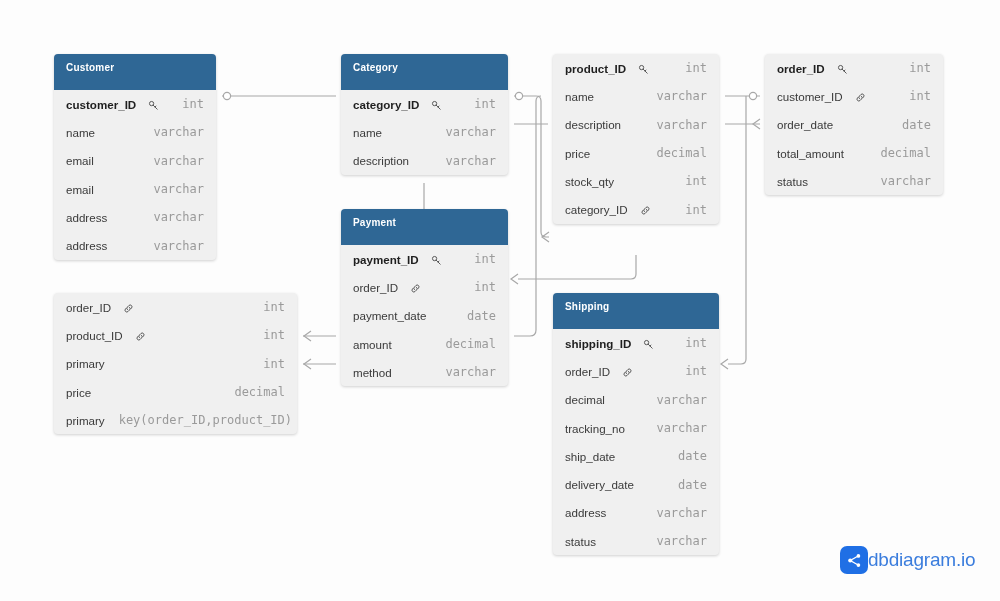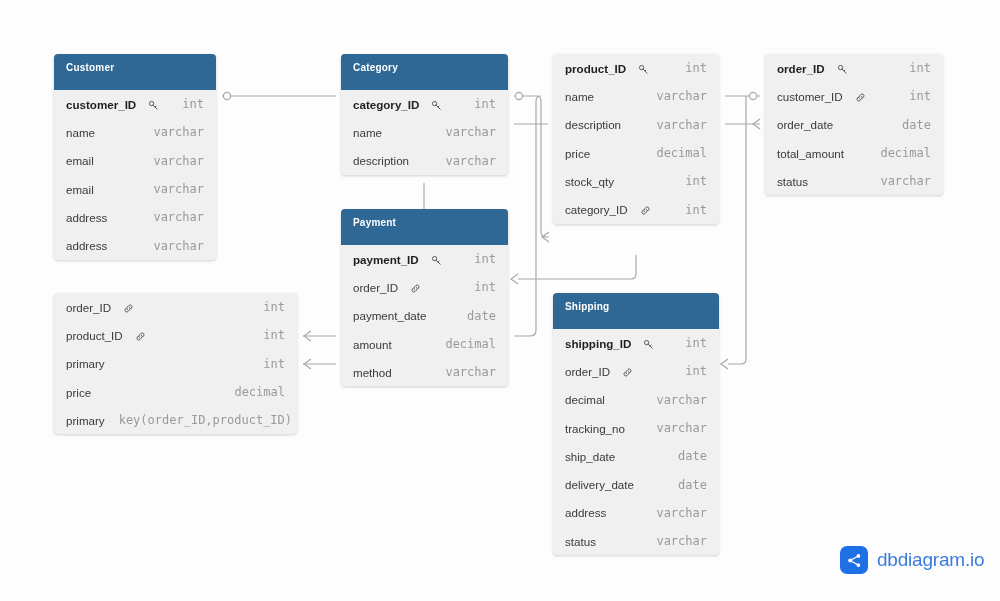--- a/index.html
+++ b/index.html
@@ -72,21 +72,20 @@
     position: relative;
     top: 1px;
   }
   .key-icon svg { display: block; }
   .logo-wrap {
     position: absolute;
     left: 840px;
     top: 546px;
     display: flex;
     align-items: center;
-    gap: 9px;
     z-index: 3;
   }
   .logo-mark {
     width: 28px;
     height: 28px;
     border-radius: 7px;
     background: #1f6fe5;
     display: flex;
     align-items: center;
     justify-content: center;

